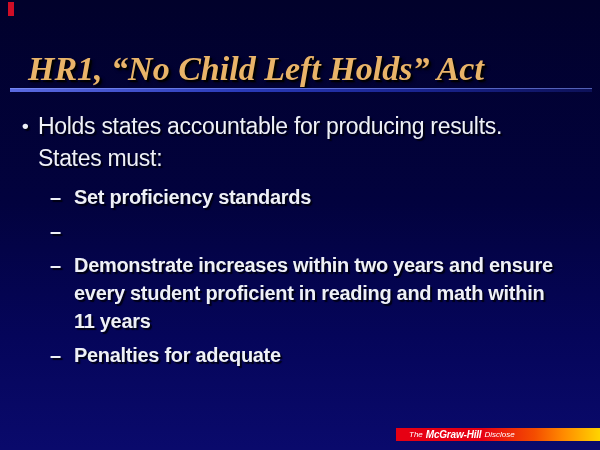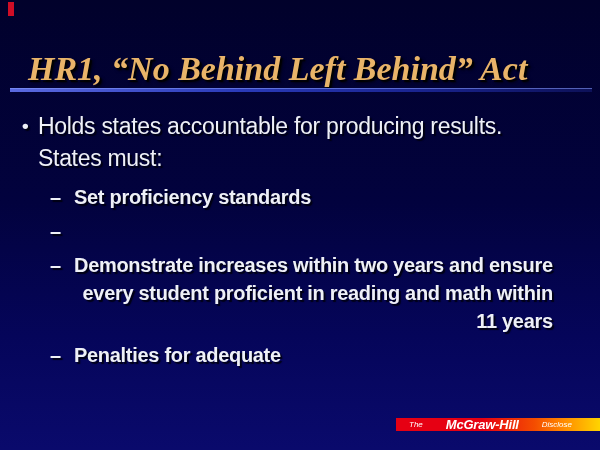--- a/index.html
+++ b/index.html
@@ -33,39 +33,38 @@
   }
   .sub-list { margin-top:9px; }
   .sub-item { display:flex; padding-left:30px; }
   .sub-item + .sub-item { margin-top:6px; }
   .sub-marker {
     width:24px; flex:none; font-size:20px; font-weight:bold; line-height:28px;
     text-shadow:2px 2px 1px rgba(0,0,10,0.85);
   }
   .sub-text {
     font-size:20px; font-weight:bold; line-height:28px; letter-spacing:-0.3px;
-    white-space:pre-line; text-shadow:2px 2px 1px rgba(0,0,10,0.85);text-align:right;
+    white-space:pre-line; text-shadow:2px 2px 1px rgba(0,0,10,0.85);
   }
   .logo-bar {
-    position:absolute; left:396px; top:418px; width:204px; height:13px; box-sizing:border-box;
+    position:absolute; left:396px; top:428px; width:204px; height:13px; box-sizing:border-box;
     display:flex; align-items:center; padding-left:13px; white-space:nowrap;
     background:linear-gradient(90deg,#e60013 0%, #e60013 42%, #f44d00 68%, #ff8a00 82%, #ffd400 100%);
-    gap:20px;
   }
   .logo-text { color:#ffffff; font-style:italic; font-size:8px; line-height:1; }
-  .logo-brand { font-weight:bold; font-size:13px; margin:0 3px; letter-spacing:-0.2px; }
+  .logo-brand { font-weight:bold; font-size:10px; margin:0 3px; letter-spacing:-0.2px; }
 </style>
 </head>
 <body>
 
 <div class="slide">
 
   <div class="red-dash"></div>
 
-  <h1 class="title">HR1, “No Behind Left Behind” Act</h1>
+  <h1 class="title">HR1, “No Child Left Holds” Act</h1>
 
   <div class="title-rule"></div>
 
   <div class="content">
 
     <div class="bullet-row">
       <span class="bullet-marker">•</span>
       <span class="bullet-text">Holds states accountable for producing results.
 States must:</span>
     </div>

